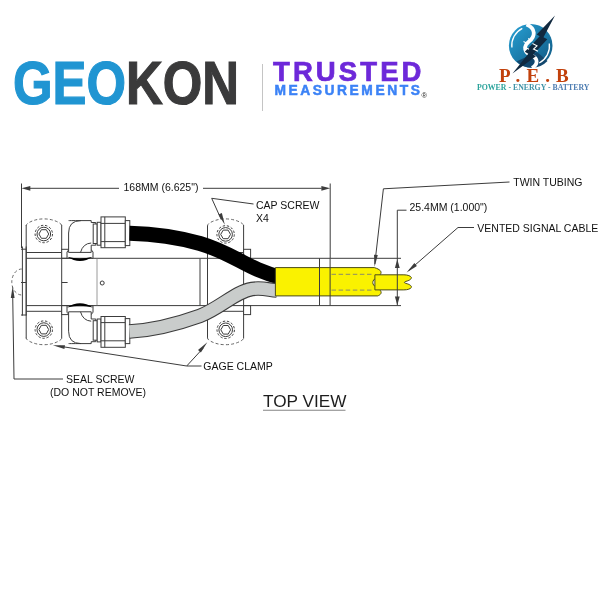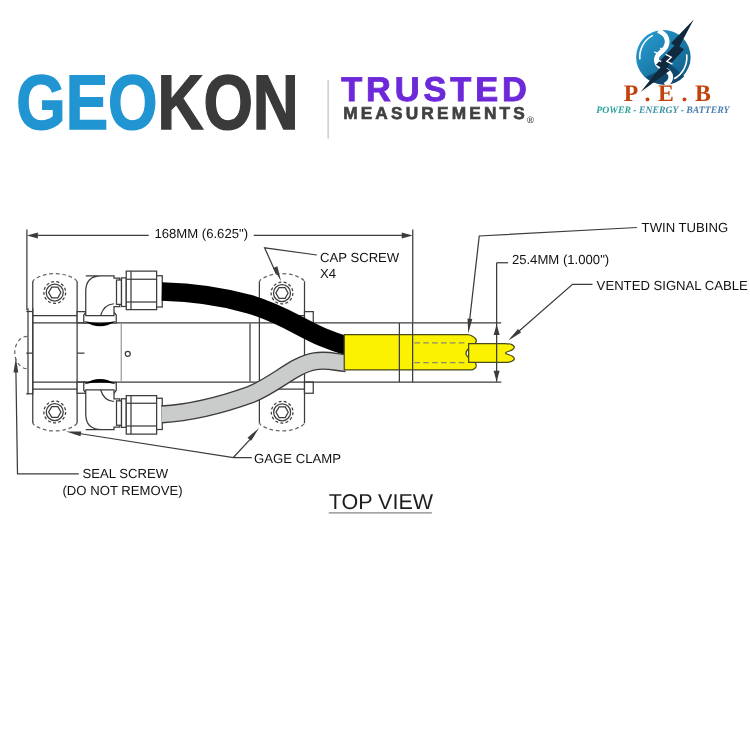--- a/index.html
+++ b/index.html
@@ -2,24 +2,24 @@
 <html><head>
 <meta charset="utf-8">
 <style>
 html,body{margin:0;padding:0;background:#fff;}
 #page{position:relative;width:600px;height:440px;background:#fff;overflow:hidden;font-family:"Liberation Sans",sans-serif;}
 .geokon{position:absolute;left:12.8px;top:52.2px;font-weight:bold;font-size:62px;line-height:62px;transform:scaleX(0.82);transform-origin:0 0;white-space:nowrap;-webkit-text-stroke:1.2px;}
 .geo{color:#2095d2;}
 .kon{color:#3a3a3b;}
 .divider{position:absolute;left:261.5px;top:64px;width:1.7px;height:47px;background:#c4c4c4;}
 .trusted{position:absolute;left:273px;top:58px;font-weight:bold;font-size:27.5px;line-height:27.5px;color:#6d28d9;letter-spacing:3.1px;-webkit-text-stroke:0.7px;}
-.meas{position:absolute;left:274.5px;top:84.4px;font-weight:bold;font-size:13.8px;line-height:13.8px;color:#404040;letter-spacing:2.55px;-webkit-text-stroke:0.5px;}
+.meas{position:absolute;left:274.5px;top:84.4px;font-weight:bold;font-size:13.8px;line-height:13.8px;color:#3b82f6;letter-spacing:2.55px;-webkit-text-stroke:0.5px;}
 .regmark{position:absolute;left:421.5px;top:90.8px;font-size:7.5px;color:#1d1d1b;}
 .peb{position:absolute;left:499px;top:65.9px;font-family:"Liberation Serif",serif;font-weight:bold;color:#c2410c;font-size:19px;line-height:19px;letter-spacing:0.65px;white-space:nowrap;}
-.pebsub{position:absolute;left:477px;top:84px;font-family:"Liberation Serif",serif;font-weight:bold;font-size:7.8px;line-height:7.8px;text-align:left;white-space:nowrap;font-style:italic;}
+.pebsub{position:absolute;left:477px;top:84px;font-family:"Liberation Serif",serif;font-weight:bold;font-size:7.8px;line-height:7.8px;text-align:left;white-space:nowrap;}
 </style>
 </head>
 <body>
 <div id="page">
   <div class="geokon"><span class="geo">GEO</span><span class="kon">KON</span></div>
   <div class="divider"></div>
   <div class="trusted">TRUSTED</div>
   <div class="meas">MEASUREMENTS</div>
   <div class="regmark">®</div>
 

